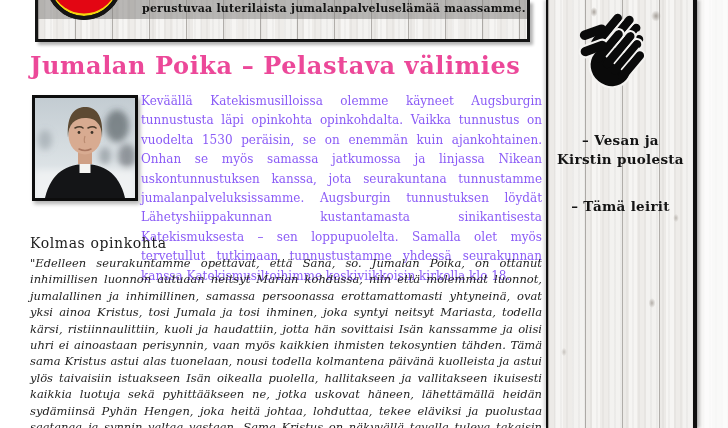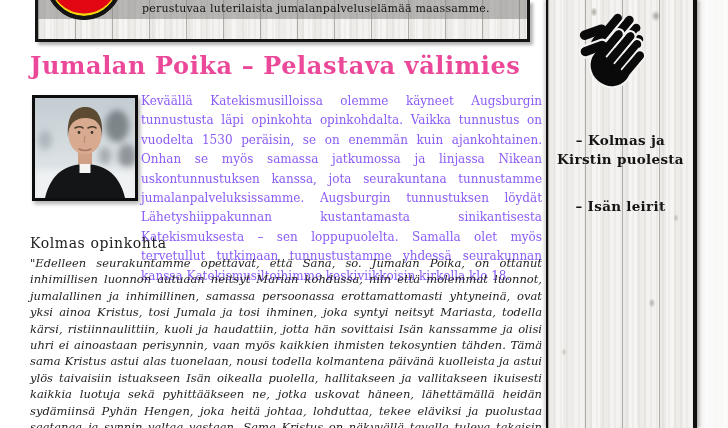--- a/index.html
+++ b/index.html
@@ -16,21 +16,21 @@
   }
   
   .header-box{
     position:absolute;left:35px;top:0;width:489px;height:39px;
     border:3px solid #141414;border-top:none;overflow:hidden;
     box-shadow:3px 3px 3px rgba(0,0,0,0.30);
   }
   .header-band{position:absolute;left:0;top:0;width:100%;height:19px;background:rgba(124,122,120,0.5);}
   .church-logo{position:absolute;left:6px;top:-58px;width:80px;height:80px;}
   .banner-text{
-    position:absolute;left:104px;top:2px;font-size:11px;font-weight:400;
+    position:absolute;left:104px;top:2px;font-size:11px;font-weight:700;
     letter-spacing:0.2px;color:#141414;white-space:nowrap;
   }
   
   .article-title{
     position:absolute;left:30px;top:51px;margin:0;
     font-size:24px;font-weight:bold;letter-spacing:0.6px;color:#ec4899;
   }
   
   .photo{
     position:absolute;left:32px;top:95px;width:100px;height:100px;
@@ -166,17 +166,17 @@
           <ellipse cx="46" cy="60" rx="24" ry="22"></ellipse>
           <rect x="24" y="20" width="10" height="46" rx="5"></rect>
           <rect x="36" y="13" width="10" height="52" rx="5"></rect>
           <rect x="48" y="15" width="10" height="50" rx="5"></rect>
           <rect x="59" y="23" width="10" height="42" rx="5"></rect>
           <rect x="12" y="40" width="11" height="32" rx="5.5" transform="rotate(30 17 56)"></rect>
         </g>
         <path transform="translate(13,14)" d="M35,22 V54 M47,16 V54 M58,22 V54" stroke="#f4f3f1" stroke-width="2" fill="none" stroke-linecap="round"></path>
       </g>
     </svg>
-    <div class="sb-item sb-item-1">– Kolmas ja Kirstin puolesta</div>
-    <div class="sb-item sb-item-2">– Isän leirit</div>
+    <div class="sb-item sb-item-1">– Vesan ja Kirstin puolesta</div>
+    <div class="sb-item sb-item-2">– Tämä leirit</div>
   </aside>
 
 </div>
 
 </body></html>

